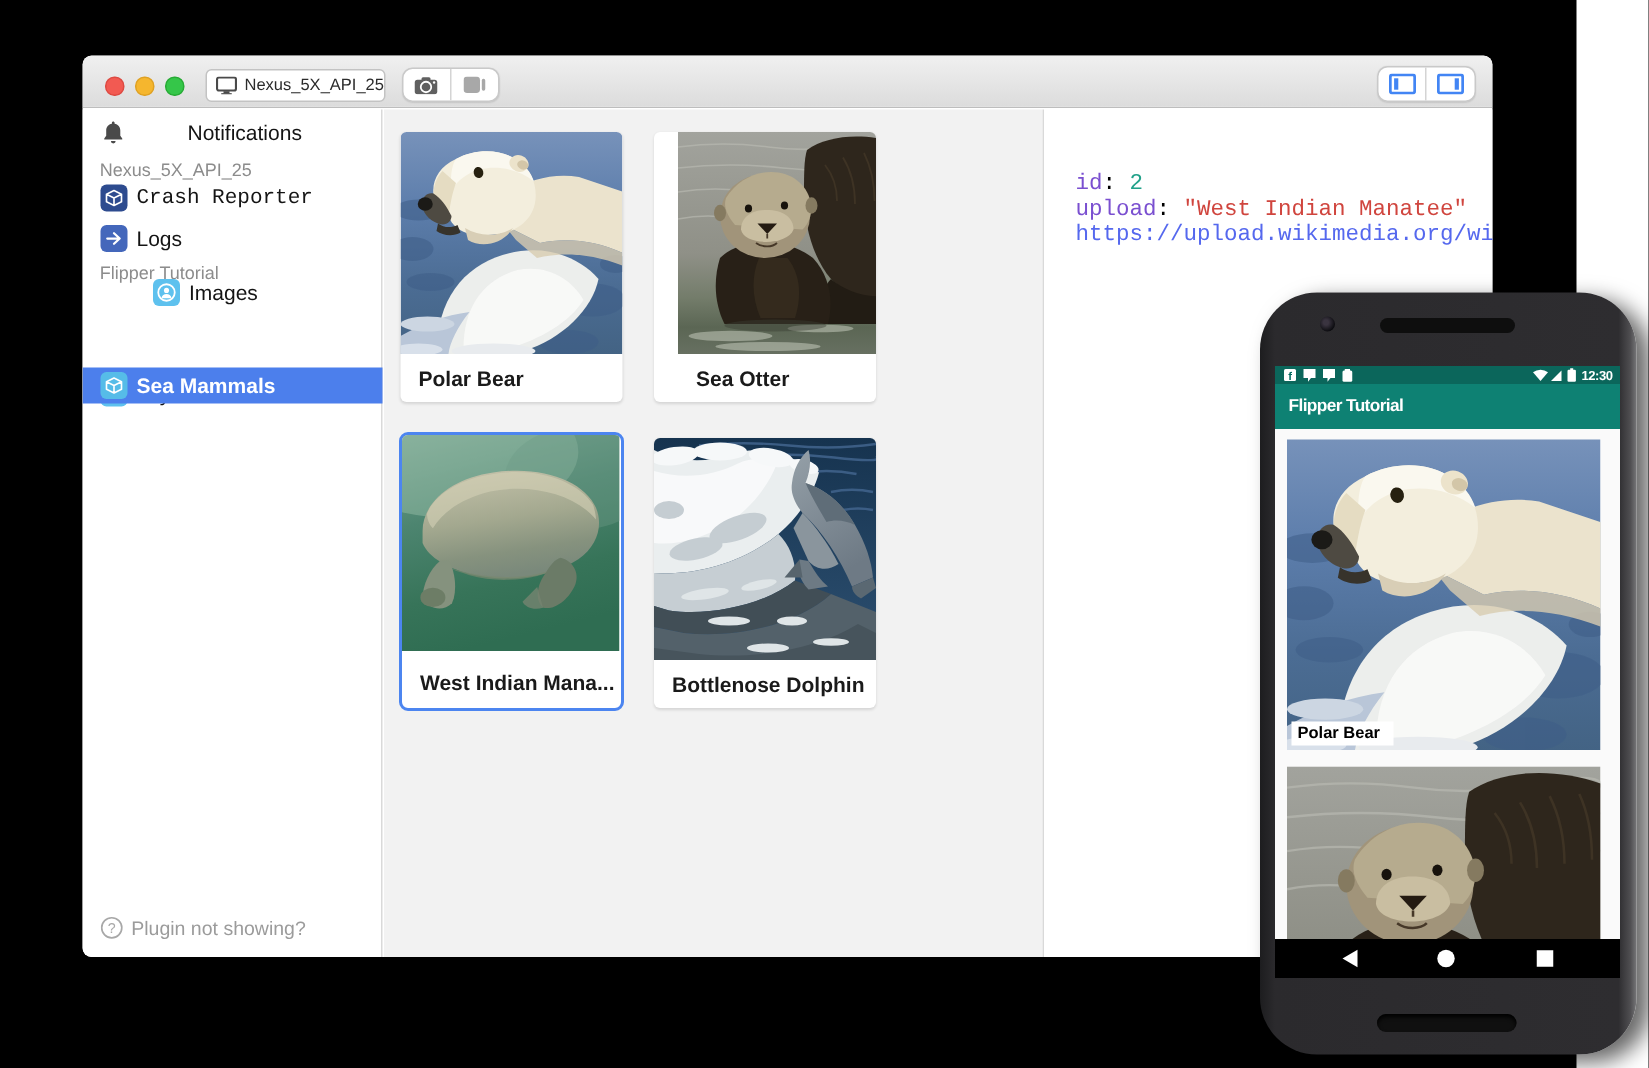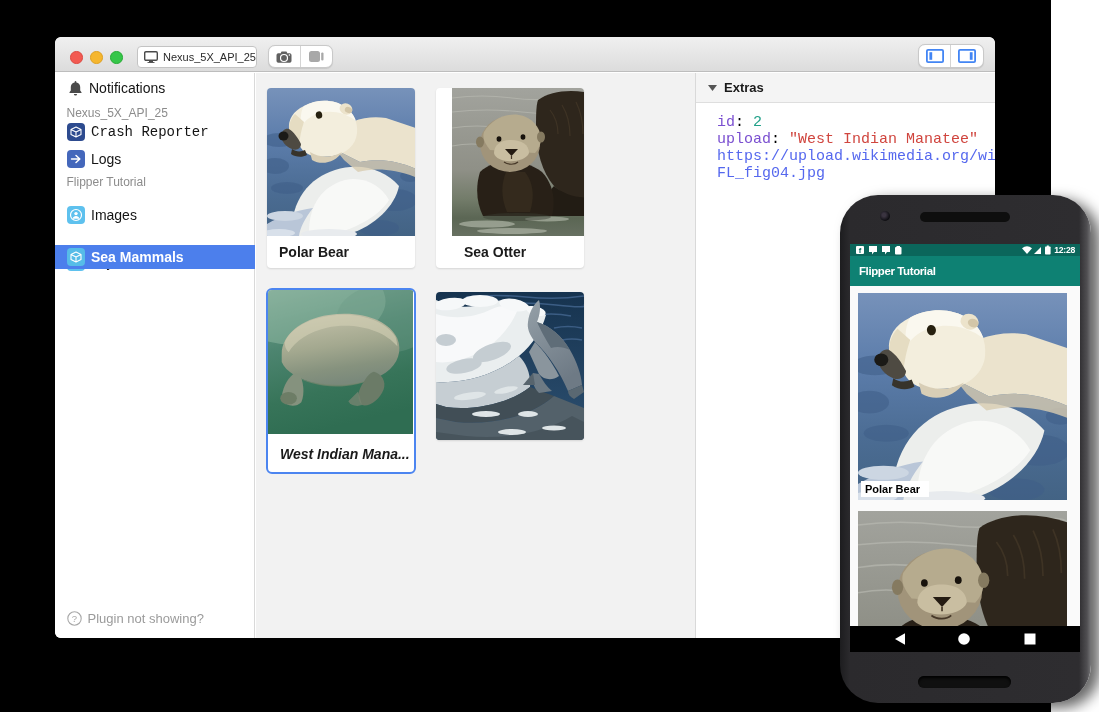--- a/index.html
+++ b/index.html
@@ -127,21 +127,21 @@
         <div id="tg2" class="togglebtn">
           <svg width="18" height="14" viewBox="0 0 18 14">
               <rect x="0.9" y="0.9" width="16.2" height="12.2" rx="1.2" fill="none" stroke="#4285f4" stroke-width="1.8"></rect>
               <rect x="11.8" y="3.2" width="2.8" height="7.6" fill="#4285f4"></rect>
             </svg>
         </div>
       </div>
     </div>
 
     <div id="sidebar" class="abs">
-      <div class="srow" style="top:3px;">
+      <div class="srow" style="top:3px;gap:36px;">
         <svg width="15" height="16" viewBox="0 0 15 16" style="margin-left:1px;">
             <path d="M7.5 1 C7 1 6.6 1.4 6.6 1.9 L6.6 2.5 C4.3 2.9 2.8 4.7 2.8 7 L2.8 10.5 L1.5 12.3 L1.5 13 L13.5 13 L13.5 12.3 L12.2 10.5 L12.2 7 C12.2 4.7 10.7 2.9 8.4 2.5 L8.4 1.9 C8.4 1.4 8 1 7.5 1 Z" fill="#4a4a4a"></path>
             <path d="M5.9 14 a1.6 1.6 0 0 0 3.2 0 Z" fill="#4a4a4a"></path>
           </svg>
         <span class="txt">Notifications</span>
       </div>
       <div class="shead" style="top:33px;">Nexus_5X_API_25</div>
       <div class="srow" style="top:47px;font-family:Liberation Mono, monospace;">
         <div class="picon" style="background:#2d4b8f;">
           <svg width="12" height="12" viewBox="0 0 12 12">
@@ -152,21 +152,21 @@
       </div>
       <div class="srow" style="top:74px;">
         <div class="picon" style="background:#4467bb;">
           <svg width="12" height="12" viewBox="0 0 12 12">
               <path d="M1.5 6 L9 6 M6 2.5 L9.8 6 L6 9.5" fill="none" stroke="#fff" stroke-width="1.5" stroke-linecap="round" stroke-linejoin="round"></path>
             </svg>
         </div>
         <span class="txt">Logs</span>
       </div>
       <div class="shead" style="top:102px;">Flipper Tutorial</div>
-      <div class="srow" style="top:130px;">
+      <div class="srow" style="top:110px;margin-left:35px;">
         <div class="picon" style="background:#5ec1ee;">
           <svg width="14" height="14" viewBox="0 0 14 14">
               <circle cx="7" cy="7" r="5.5" fill="none" stroke="#fff" stroke-width="1.2"></circle>
               <circle cx="7" cy="5.6" r="1.7" fill="#fff"></circle>
               <path d="M3.6 10.8 C4 8.8 5.4 8 7 8 C8.6 8 10 8.8 10.4 10.8" fill="#fff"></path>
             </svg>
         </div>
         <span class="txt">Images</span>
       </div>
       <div class="srow" style="top:145px;margin-top:32px;">
@@ -206,41 +206,35 @@
       <div class="card" style="left:180px; top:15px;padding-left:16px;">
         <svg class="img" viewBox="0 0 148 148" preserveAspectRatio="xMidYMid slice">
             <use href="#otterpic"></use>
           </svg>
         <div class="cap">Sea Otter</div>
       </div>
       <div id="card3wrap">
         <svg class="img" width="145" height="144" viewBox="0 0 148 148" preserveAspectRatio="xMidYMid slice" style="width:145px;height:144px;">
             <use href="#manateepic"></use>
           </svg>
-        <div class="cap" style="width:145px;font-style:italic;">West Indian Mana...</div>
+        <div class="cap" style="width:145px;">West Indian Mana...</div>
       </div>
       <div class="card" style="left:180px; top:219px;">
         <svg class="img" viewBox="0 0 148 148" preserveAspectRatio="xMidYMid slice">
             <use href="#dolphinpic"></use>
           </svg>
+        <div class="cap">Bottlenose Dolphin</div>
       </div>
     </div>
 
     <div id="rightpanel" class="abs">
-      <div id="exhead">
-        <svg width="9" height="6" viewBox="0 0 9 6">
-            <path d="M0 0 L9 0 L4.5 6 Z" fill="#555"></path>
-          </svg>
-        <b>Extras</b>
-      </div>
       <div id="code">
         <div><span class="ck">id</span>: <span class="cn">2</span></div>
         <div><span class="ck">upload</span>: <span class="cs">"West Indian Manatee"</span></div>
         <div><span class="cu">https://upload.wikimedia.org/wikipedia/commons/5/5b/</span></div>
-        <div><span class="cu">FL_fig04.jpg</span></div>
       </div>
     </div>
   </div>
 
   <div id="phone" class="abs">
     <div id="pcam" class="abs"></div>
     <div id="pspk" class="abs"></div>
     <div id="screen" class="abs">
       <div id="statusbar" class="abs">
         <svg width="60" height="9" viewBox="0 0 60 9" style="position:absolute;left:6px;top:1.5px;">
@@ -250,21 +244,21 @@
           <path d="M26 0 h8 v6 h-3 l-2 2.5 l0 -2.5 h-3 Z" fill="#fff"></path>
           <rect x="39" y="1" width="6.5" height="7.5" rx="1" fill="#fff"></rect>
             <rect x="40.5" y="0" width="3.5" height="2" fill="#fff"></rect>
         </svg>
         <svg width="30" height="10" viewBox="0 0 30 10" style="position:absolute;right:28px;top:1px;">
           <path d="M0 3.2 L5 9 L10 3.2 A8 8 0 0 0 0 3.2 Z" fill="#fff"></path>
           <path d="M12 9 L19 9 L19 2 Z" fill="#fff"></path>
           <rect x="23" y="1.5" width="5.6" height="8" rx="0.8" fill="#fff"></rect>
             <rect x="24.8" y="0.5" width="2" height="1.5" fill="#fff"></rect>
         </svg>
-        <div style="position:absolute;right:5px;top:1px;font-size:8.7px;font-weight:700;color:#fff;letter-spacing:-0.3px;line-height:10px;">12:28</div>
+        <div style="position:absolute;right:5px;top:1px;font-size:8.7px;font-weight:700;color:#fff;letter-spacing:-0.3px;line-height:10px;">12:30</div>
       </div>
       <div id="actionbar" class="abs">Flipper Tutorial</div>
       <div id="pcontent" class="abs">
         <svg width="209" height="207" viewBox="0 0 148 148" preserveAspectRatio="xMidYMid slice" style="position:absolute;left:8px;top:7px;">
             <use href="#bearpic"></use>
           </svg>
         <div id="pblabel" class="abs">Polar Bear</div>
         <svg width="209" height="115" viewBox="0 0 148 81.5" preserveAspectRatio="xMidYMid slice" style="position:absolute;left:8px;top:225px;">
             <use href="#otterpic"></use>
           </svg>

